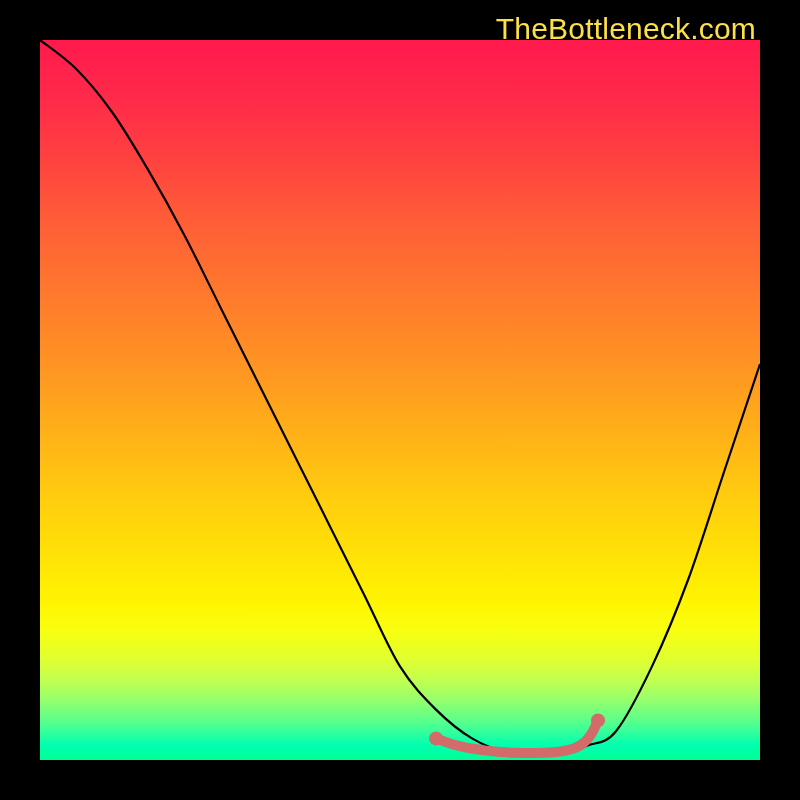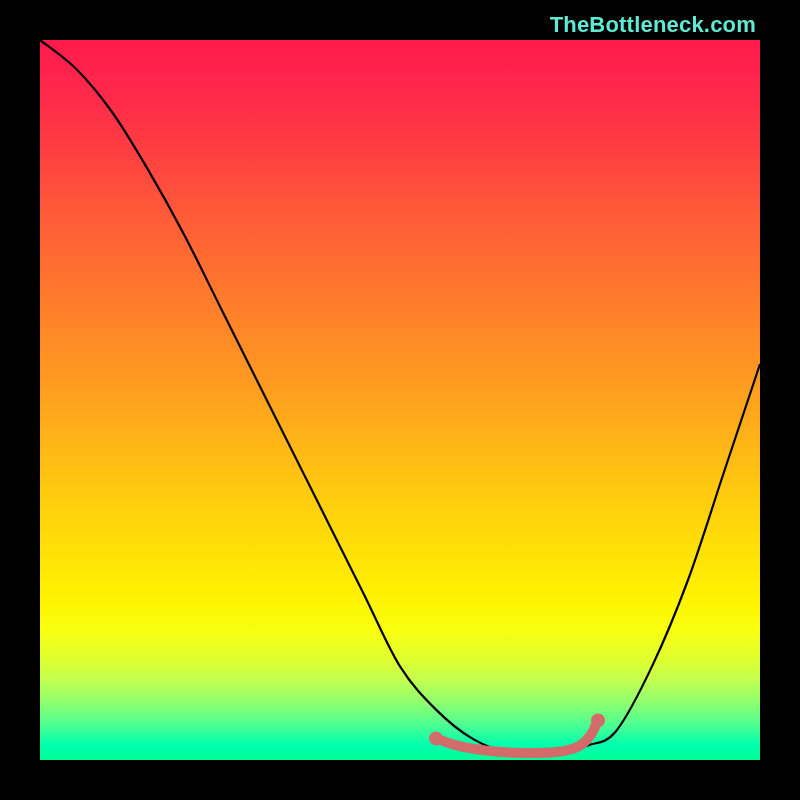--- a/index.html
+++ b/index.html
@@ -40,23 +40,23 @@
       #c0ff50 89%,
       #90ff70 92%,
       #50ff90 95%,
       #00ffb0 98%,
       #00ff95 100%);
   }
   .watermark {
     position: absolute;
     top: 12px;
     right: 44px;
-    color: #5eead4;
-    font-size: 22px;
-    font-weight: 700;
+    color: #fde047;
+    font-size: 30px;
+    font-weight: 400;
     letter-spacing: 0.2px;
     z-index: 20;
   }
   svg.curve-layer {
     position: absolute;
     left: 0;
     top: 0;
     width: 720px;
     height: 720px;
     z-index: 10;

